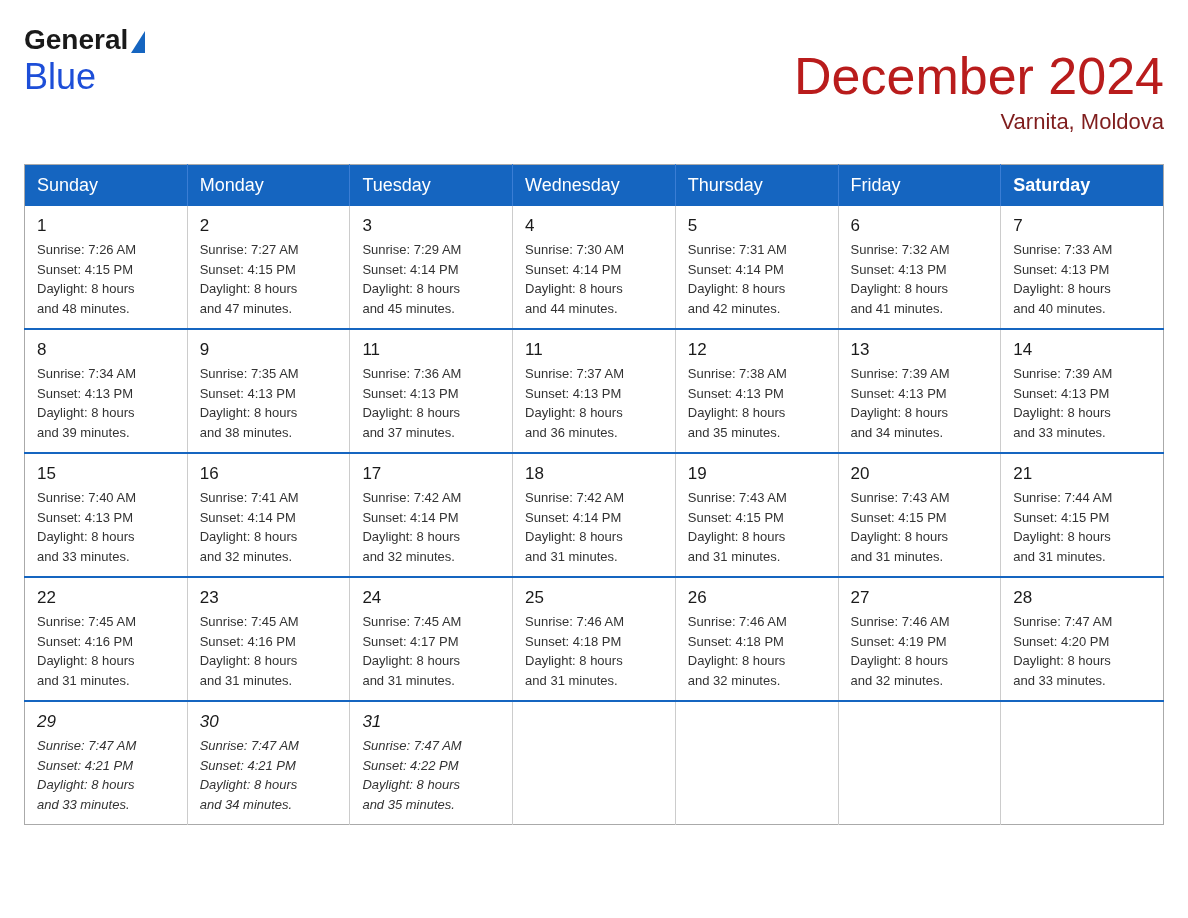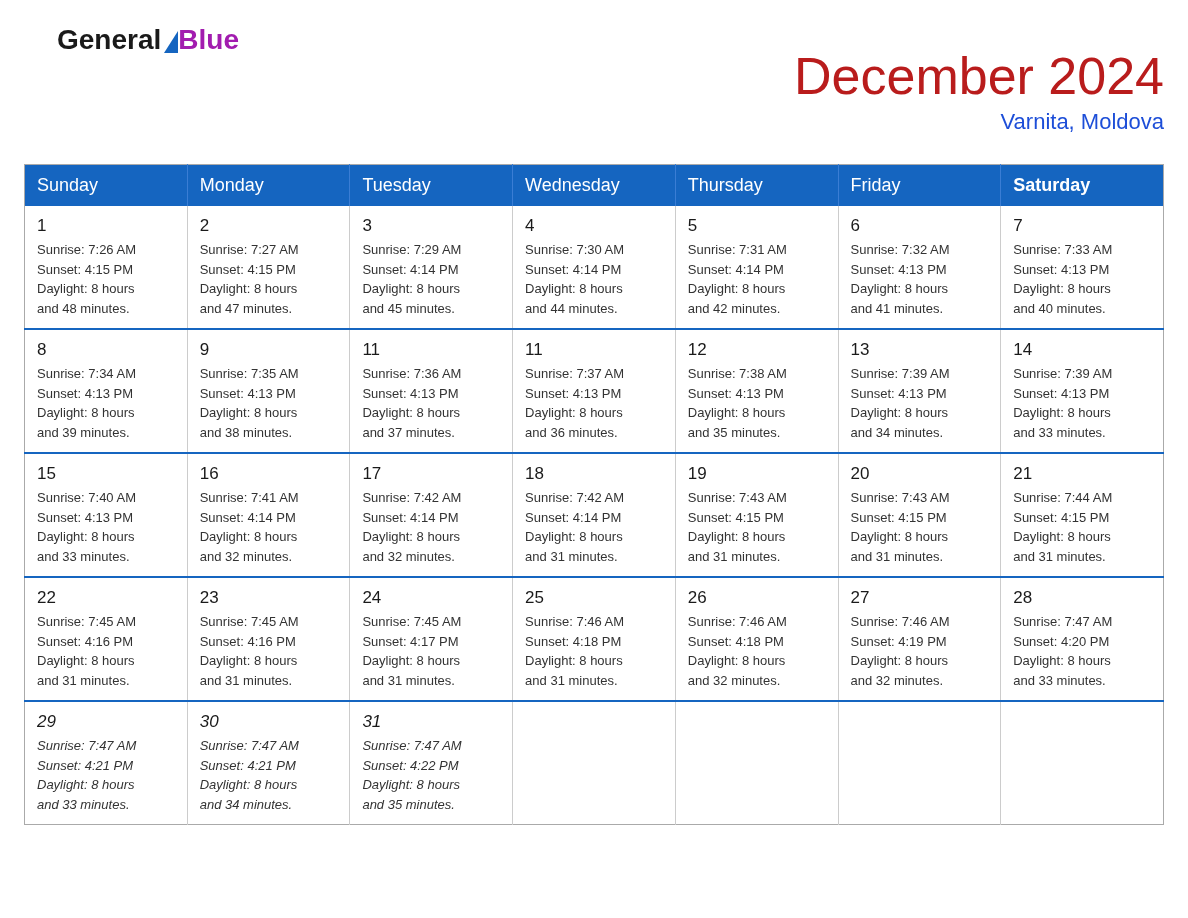--- a/index.html
+++ b/index.html
@@ -15,55 +15,54 @@
       justify-content: space-between;
       align-items: flex-start;
       margin-bottom: 20px;
     }
     .logo-text-general {
       font-size: 28px;
       font-weight: bold;
       color: #1a1a1a;
     }
     .logo-text-blue {
-      font-size: 28px;
-      font-weight: bold;
-      color: #a21caf;
+      font-size: 36px;
+      font-weight: normal;
+      color: #1d4ed8;
     }
     .logo-triangle {
       width: 0;
       height: 0;
       border-left: 14px solid transparent;
       border-right: 0px solid transparent;
       border-bottom: 22px solid #1565c0;
       margin-left: 3px;
       margin-top: 4px;
     }
     .logo-area {
       display: flex;
-      flex-direction: row;
-      margin-left: 33px;
+      flex-direction: column;
     }
     .logo-row {
       display: flex;
       align-items: center;
     }
     .title-area {
       text-align: right;
     }
     .month-title {
       font-size: 52px;
       font-weight: normal;
       color: #b91c1c;
       line-height: 1.1;
       margin-top: 24px;
     }
     .location-title {
       font-size: 22px;
-      color: #1d4ed8;
+      color: #7f1d1d;
       margin-top: 4px;
     }
     .calendar {
       width: 100%;
       border-collapse: collapse;
       border: 1px solid #aaa;
       margin-top: 29px;
     }
     .calendar th {
       background-color: #1565c0;

